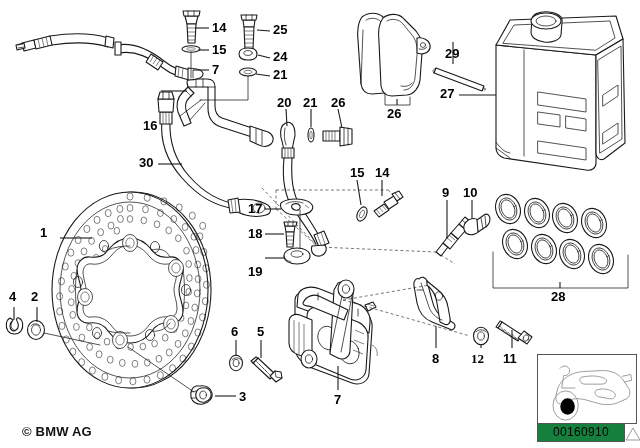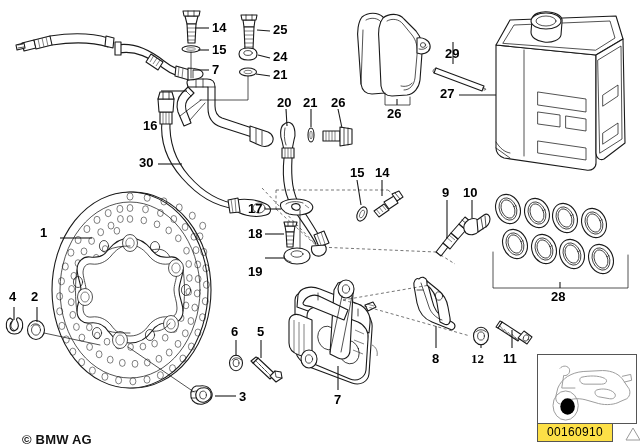--- a/index.html
+++ b/index.html
@@ -36,42 +36,41 @@
   #copyright {
     position: absolute;
     left: 22px;
     top: 424px;
     font-family: "Liberation Sans", sans-serif;
     font-weight: bold;
     font-size: 13px;
     color: #111111;
     letter-spacing: 0.2px;
     white-space: nowrap;
-    margin-top: 8px;
   }
   #thumb-box {
     position: absolute;
     left: 537px;
     top: 354px;
     width: 100px;
     height: 70px;
     border: 1px solid #555;
     background: #fff;
     box-sizing: border-box;
   }
   #diagram-id {
     position: absolute;
     left: 537px;
     top: 424px;
-    width: 76px;
+    width: 88px;
     height: 18px;
     border: 1px solid #555;
     border-top: none;
     box-sizing: border-box;
-    background: #fde047;
+    background: #15803d;
     font-family: "Liberation Sans", sans-serif;
     font-size: 12px;
     color: #000;
     text-align: center;
     line-height: 16px;
     letter-spacing: 0.3px;
   }
   #corner-tri {
     position: absolute;
     left: 620px;

